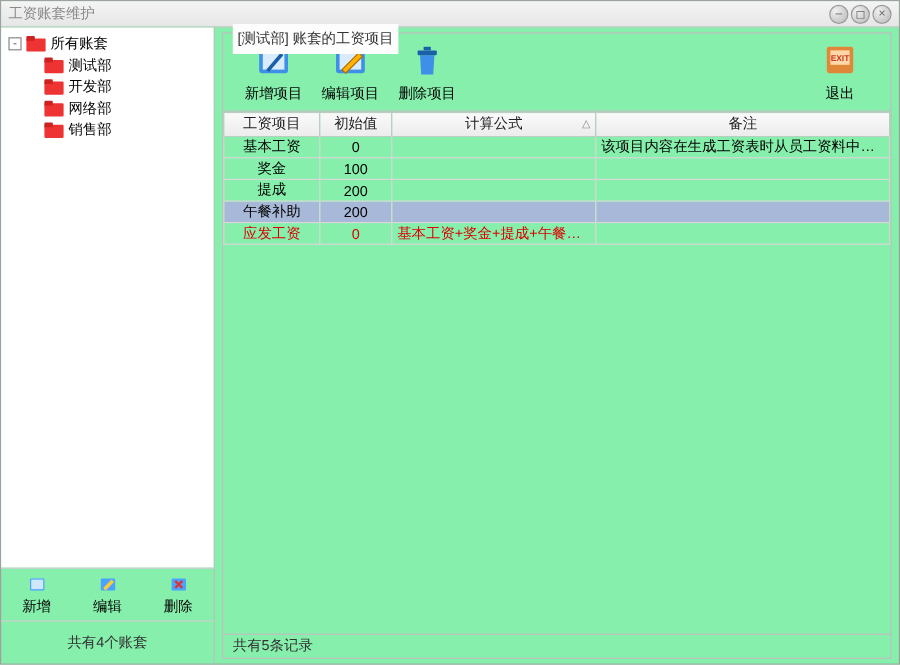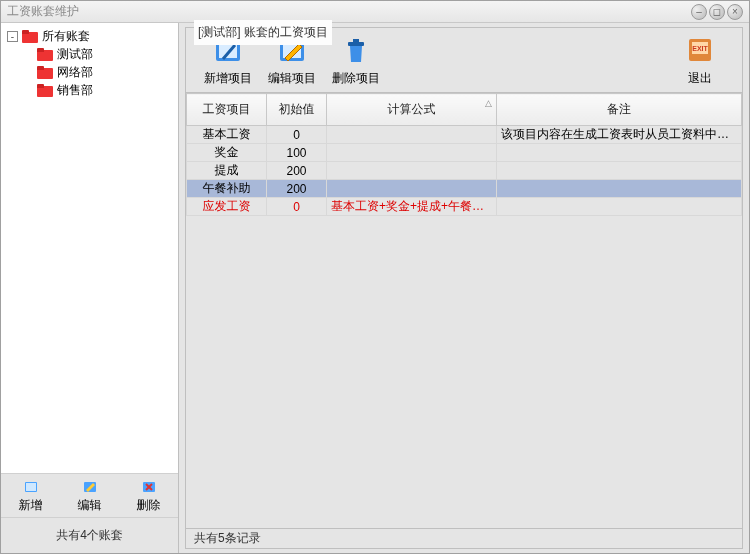--- a/index.html
+++ b/index.html
@@ -1,17 +1,17 @@
 <!DOCTYPE html>
 <html><head>
 <meta charset="utf-8">
 <style>
   * { box-sizing: border-box; margin: 0; padding: 0; }
   html, body { width: 750px; height: 554px; font-family: "Microsoft YaHei", "SimSun", Arial, sans-serif; font-size: 12px; background: #fff; }
-  .window { width: 750px; height: 554px; border: 1px solid #a0a0a0; display: flex; flex-direction: column; background: #e5e5e5; }
+  .window { width: 750px; height: 554px; border: 1px solid #a0a0a0; display: flex; flex-direction: column; background: #86efac; }
   .titlebar { height: 22px; background: linear-gradient(#f4f4f4,#e6e6e6); display: flex; align-items: center; padding: 0 6px; border-bottom: 1px solid #c8c8c8; }
   .titlebar .title { color: #8a8a8a; flex: 1; }
   .winbtns { display: flex; gap: 2px; }
   .winbtn { width: 16px; height: 16px; border-radius: 50%; background: radial-gradient(circle at 30% 30%, #f0f0f0, #b8b8b8); border: 1px solid #9a9a9a; color: #666; font-size: 10px; display:flex; align-items:center; justify-content:center; cursor: pointer; }
   .body { flex: 1; display: flex; min-height: 0; }
   
   .left { width: 178px; border-right: 1px solid #bfbfbf; display: flex; flex-direction: column; }
   .tree { flex: 1; overflow: auto; background: #fff; padding: 4px 2px; }
   .treerow { display: flex; align-items: center; height: 18px; padding-left: 4px; cursor: default; }
   .treerow.child { padding-left: 34px; }
@@ -26,21 +26,21 @@
   
   .right { flex:1; display:flex; flex-direction:column; min-width:0; padding: 4px 6px 0 6px; }
   .groupbox { flex:1; border:1px solid #bfbfbf; display:flex; flex-direction:column; min-height:0; position:relative; }
   .grouplabel { position:absolute; top:-8px; left:8px; background:#fdfdfd; padding:4px 4px; color:#333; }
   .toolbar { height: 64px; display:flex; padding: 6px 10px 0 10px; }
   .tbtn { width:64px; display:flex; flex-direction:column; align-items:center; gap:2px; cursor:pointer; }
   .tbtn-icon { width:34px; height:34px; display:flex; align-items:center; justify-content:center; }
   .tspacer { flex:1; }
   .grid { flex:1; overflow:auto; border-top:1px solid #bfbfbf; }
   table { width:100%; border-collapse:collapse; table-layout:fixed; }
-  th { background:linear-gradient(#fafafa,#ececec); border:1px solid #c8c8c8; height:32px; font-weight:normal; color:#222; position:relative;margin-left:48px; }
+  th { background:linear-gradient(#fafafa,#ececec); border:1px solid #c8c8c8; height:20px; font-weight:normal; color:#222; position:relative;margin-left:48px; }
   th .sort { position:absolute; right:4px; top:4px; font-size:9px; color:#888; }
   td { border:1px solid #d8d8d8; height:18px; text-align:center; padding:0 4px; white-space:nowrap; overflow:hidden; text-overflow:ellipsis; }
   td.alignl { text-align:left; }
   tr.selected td { background:#a8b8d8; }
   tr.red td { color:#d00; }
   .rightstatus { height: 20px; border:1px solid #bfbfbf; border-top:none; display:flex; align-items:center; padding-left:8px; margin-bottom:4px; color:#333; }
 </style>
 </head>
 <body>
 
@@ -61,20 +61,24 @@
       <div class="tree">
         <div class="treerow">
           <span class="expander">-</span>
           <span class="folder"></span>
           <span>所有账套</span>
         </div>
         <div id="tree-children">
             <div class="treerow child">
               <span class="folder"></span>
               <span>测试部</span>
+            </div>
+            <div class="treerow child">
+              <span class="folder"></span>
+              <span>开发部</span>
             </div>
             <div class="treerow child">
               <span class="folder"></span>
               <span>网络部</span>
             </div>
             <div class="treerow child">
               <span class="folder"></span>
               <span>销售部</span>
             </div>
           </div>

